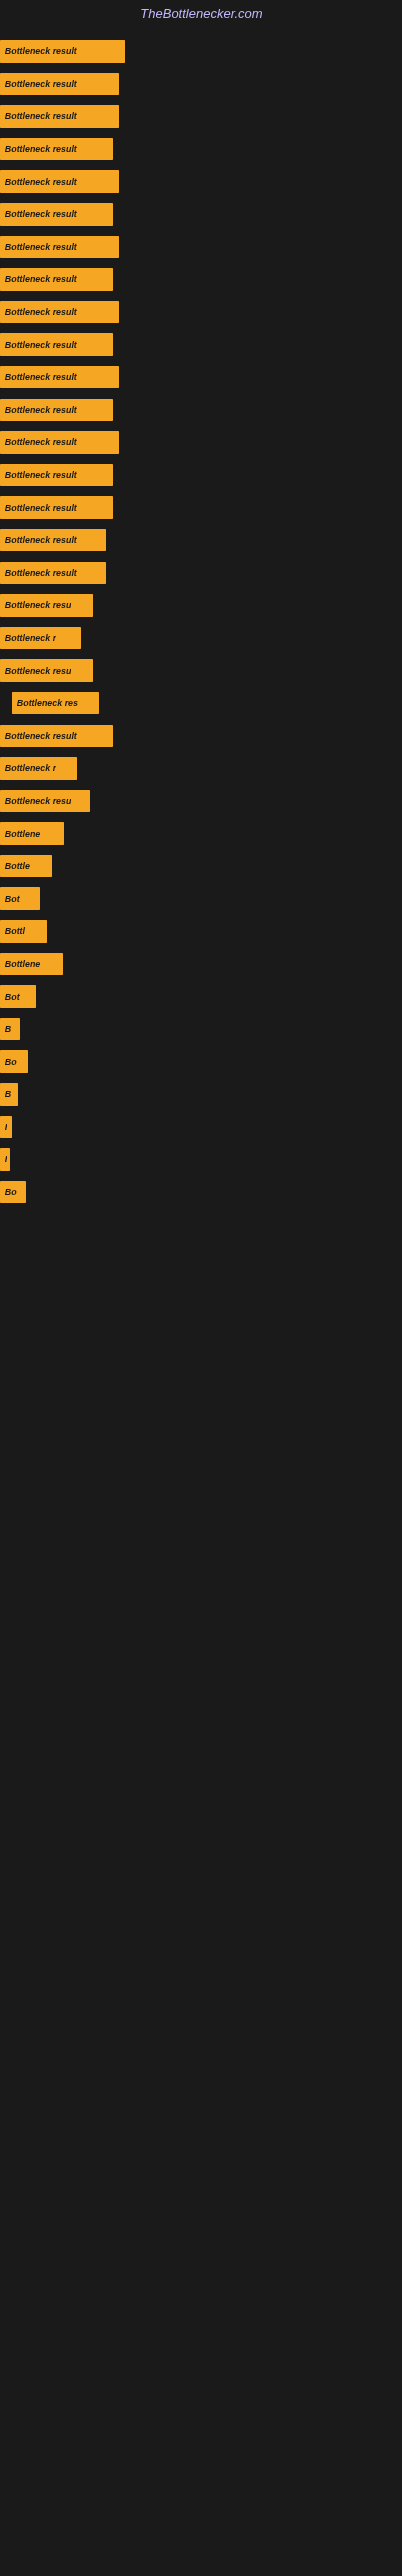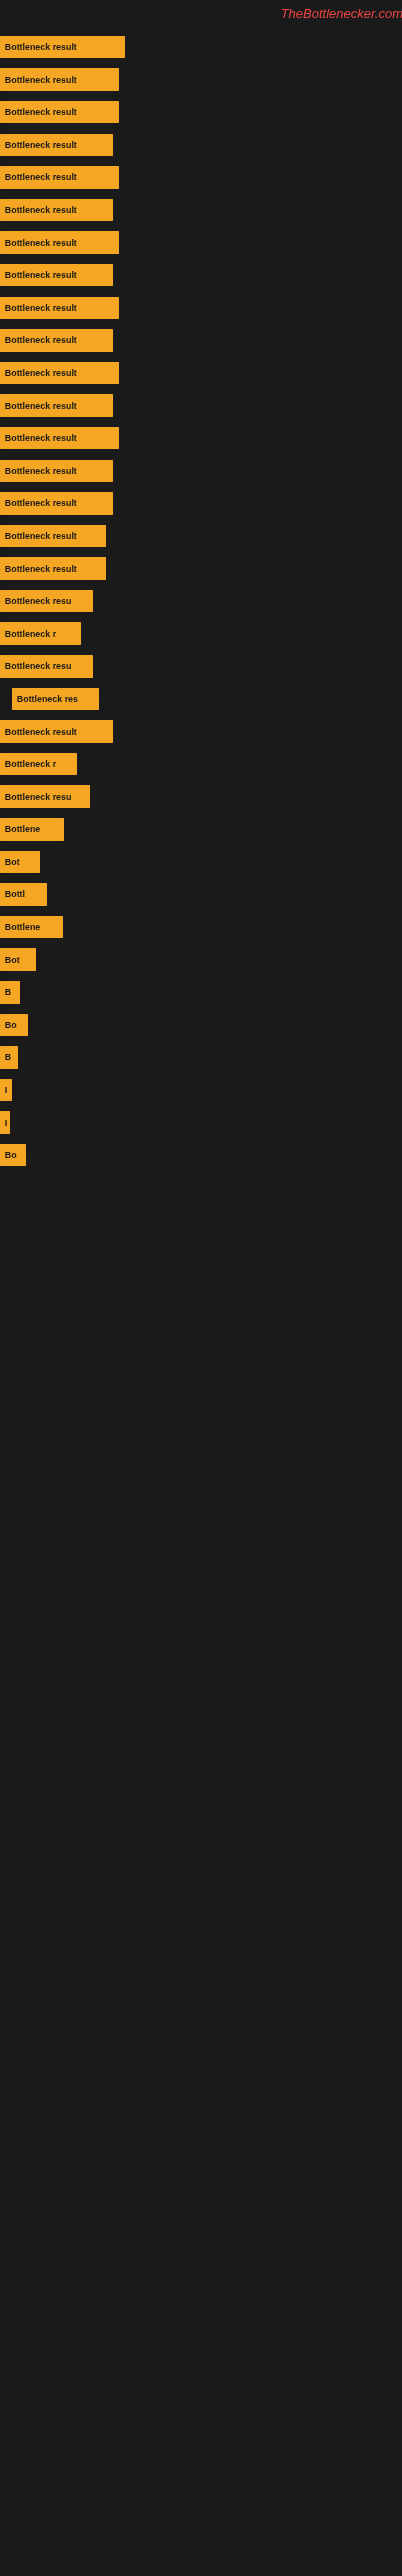--- a/index.html
+++ b/index.html
@@ -10,35 +10,37 @@
 
     body {
       width: 403px;
       min-height: 2576px;
       background-color: #1a1a1a;
       font-family: Arial, sans-serif;
       position: relative;
     }
 
     .site-title {
-      text-align: right;
-      color: #ef4444;
+      text-align: center;
+      color: #c4b5fd;
       font-size: 13px;
       padding: 6.4px 0;
       font-style: italic;
     }
 
     .bars-container {
       padding: 8px 0;
     }
 
     .bar-row {
       display: flex;
+      align-items: center;
       margin-bottom: 1.6px;
       height: 31px;
+      font-style: italic;
     }
 
     .bar {
       background-color: #f5a623;
       height: 22.5px;
       display: flex;
       align-items: center;
       padding-left: 4.8px;
       min-width: 8px;
       border-radius: 0.8px;
@@ -177,20 +179,25 @@
       <div class="bar" style="width: 90px;">
         <span class="bar-label">Bottleneck resu</span>
       </div>
     </div>
     <div class="bar-row">
       <div class="bar" style="width: 64px;">
         <span class="bar-label">Bottlene</span>
       </div>
     </div>
     <div class="bar-row">
+      <div class="bar" style="width: 52px;">
+        <span class="bar-label">Bottle</span>
+      </div>
+    </div>
+    <div class="bar-row">
       <div class="bar" style="width: 40px;">
         <span class="bar-label">Bot</span>
       </div>
     </div>
     <div class="bar-row">
       <div class="bar" style="width: 47px;">
         <span class="bar-label">Bottl</span>
       </div>
     </div>
     <div class="bar-row">

